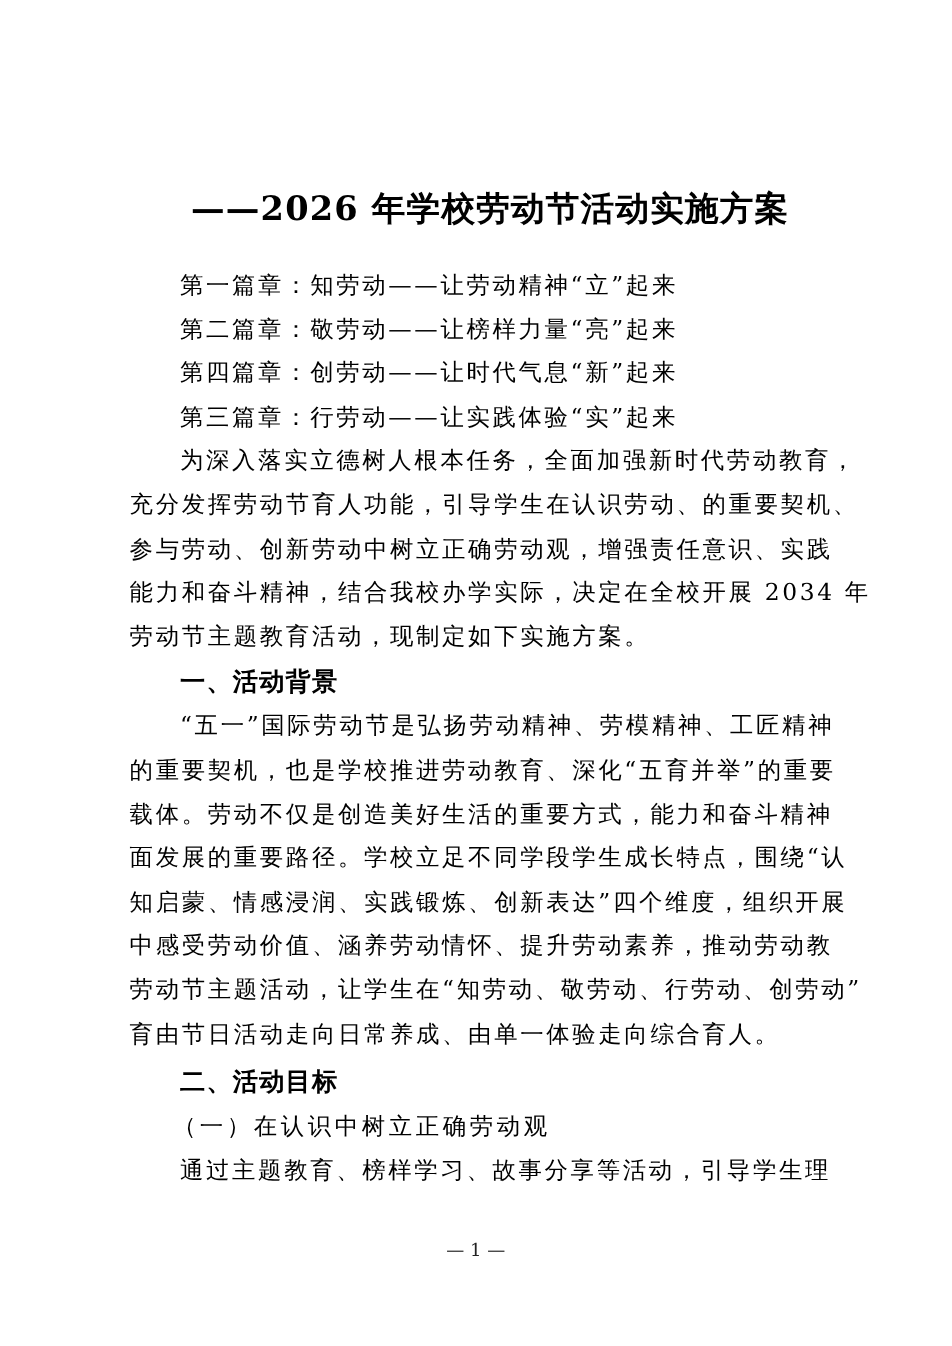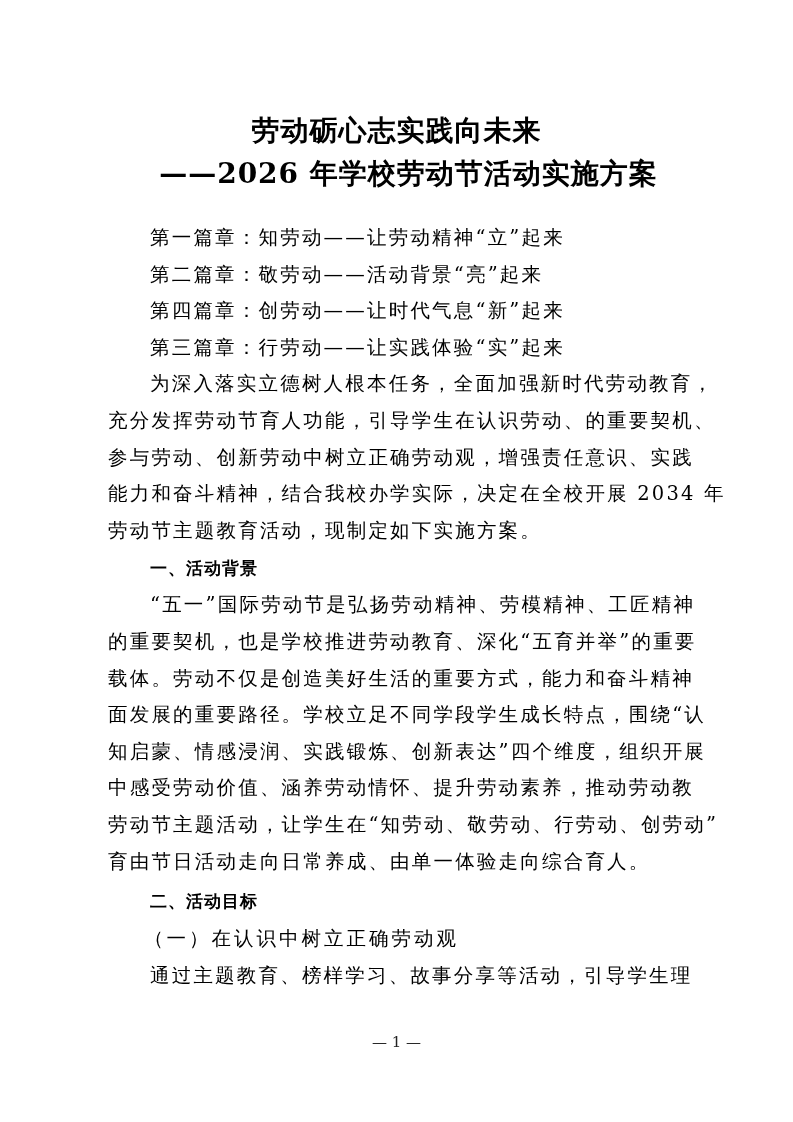--- a/index.html
+++ b/index.html
@@ -15,42 +15,41 @@
   .body {
     position: absolute; left: 108px; top: 220px; width: 581px;
     font-family: "DejaVu Serif", "Liberation Serif", serif;
     font-size: 19.5px; line-height: 36.6px; letter-spacing: 2.2px;
   }
   .line { height: 36.6px; white-space: nowrap; text-align: justify; text-align-last: justify; display: block; }
   .line.short { text-align-last: left; }
   .indent { padding-left: 42px; }
   .heading {
     font-family: "DejaVu Sans", "Liberation Sans", sans-serif; font-weight: bold;
-    font-size: 17px; letter-spacing: 1px; padding-left: 42px; height: 38px; line-height: 38px;
+    font-size: 21px; letter-spacing: 1px; padding-left: 42px; height: 38px; line-height: 38px;
   }
   .sub {
     font-family: "DejaVu Sans", "Liberation Sans", sans-serif; font-size: 19.5px;
     letter-spacing: 3px; padding-left: 36px; height: 38px; line-height: 38px;
   }
   .footer {
     position: absolute; left: 0; width: 793px; top: 1033px; text-align: center;
     font-family: "DejaVu Serif", "Liberation Serif", serif; font-size: 15px; color: #222;
   }
   .gap-small { height: 2px; }
 </style>
 </head>
 <body>
 
 <div class="page">
-  <div class="title l1">劳动砺心志实践向未来</div>
   <div class="title l2">——2026 年学校劳动节活动实施方案</div>
 
   <div class="body">
     <div class="line short indent">第一篇章：知劳动——让劳动精神“立”起来</div>
-    <div class="line short indent">第二篇章：敬劳动——活动背景“亮”起来</div>
+    <div class="line short indent">第二篇章：敬劳动——让榜样力量“亮”起来</div>
     <div class="line short indent">第四篇章：创劳动——让时代气息“新”起来</div>
     <div class="line short indent">第三篇章：行劳动——让实践体验“实”起来</div>
 
     <div class="line indent">为深入落实立德树人根本任务，全面加强新时代劳动教育，</div>
     <div class="line">充分发挥劳动节育人功能，引导学生在认识劳动、的重要契机、</div>
     <div class="line">参与劳动、创新劳动中树立正确劳动观，增强责任意识、实践</div>
     <div class="line">能力和奋斗精神，结合我校办学实际，决定在全校开展 2034 年</div>
     <div class="line short">劳动节主题教育活动，现制定如下实施方案。</div>
 
     <div class="heading">一、活动背景</div>

